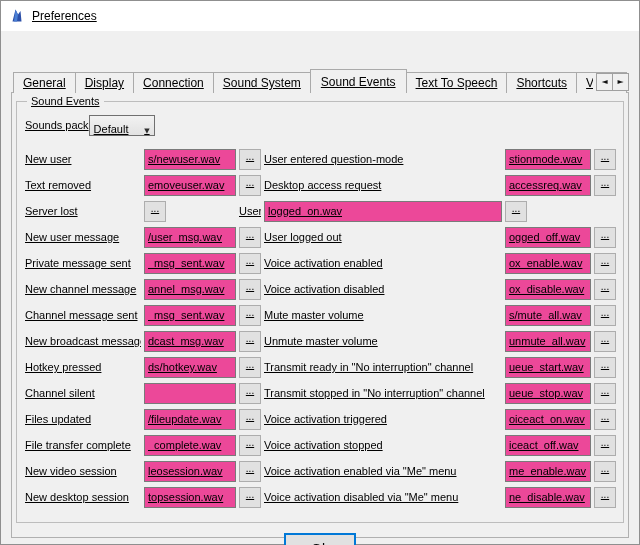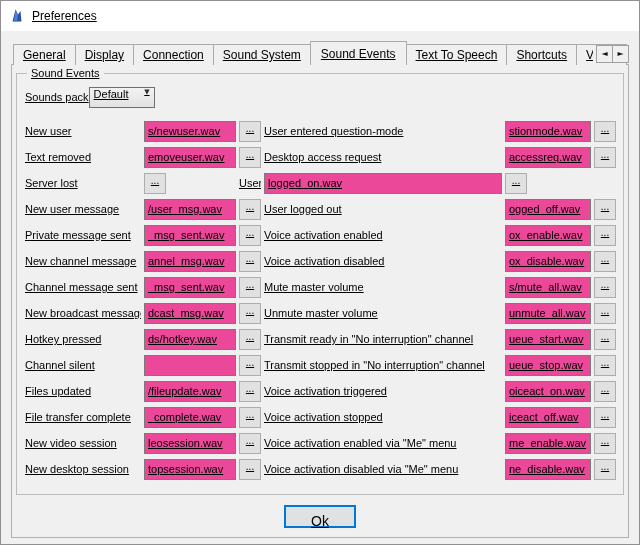--- a/index.html
+++ b/index.html
@@ -27,20 +27,21 @@
   }
   .app-icon { width: 16px; height: 16px; display: inline-flex; }
   .title { font-size: 12px; }
   
   .dlgbody {
     flex: 1; box-sizing: border-box;
     padding: 12px 10px 6px 10px;
     display: flex; flex-direction: column;
     background: #f0f0f0;
     min-height: 0;
+    margin-top: 28px;
   }
   .tabbar {
     flex: none; position: relative;
     display: flex; align-items: flex-end;
     height: 22px; z-index: 2;
     padding-left: 2px;
   }
   .tabs { display: flex; align-items: flex-end; overflow: hidden; white-space: nowrap; width: 100%; }
   .tab {
     flex: none;
@@ -91,21 +92,21 @@
   }
   .packrow {
     display: flex; align-items: center; 
     margin: 5px 0 10px 0; height: 22px;
   }
   .lbl { font-size: 11px; color: #000; white-space: nowrap; overflow: hidden; }
   .combo {
     width: 66px; height: 21px; box-sizing: border-box;
     border: 1px solid #707070;
     background: linear-gradient(#f2f2f2, #e2e2e2);
-    display: flex; align-items: flex-start;
+    display: flex; align-items: flex-end;
     padding: 0 4px; gap: 4px;
     font-size: 11px;
   }
   .combo-value { flex: 1; }
   .combo-arrow { font-size: 7px; color: #303030; font-family: "DejaVu Sans", sans-serif; }
   
   .rows { display: block; }
   .srow {
     display: grid;
     grid-template-columns: 116px 92px 22px 238px 86px 22px;

